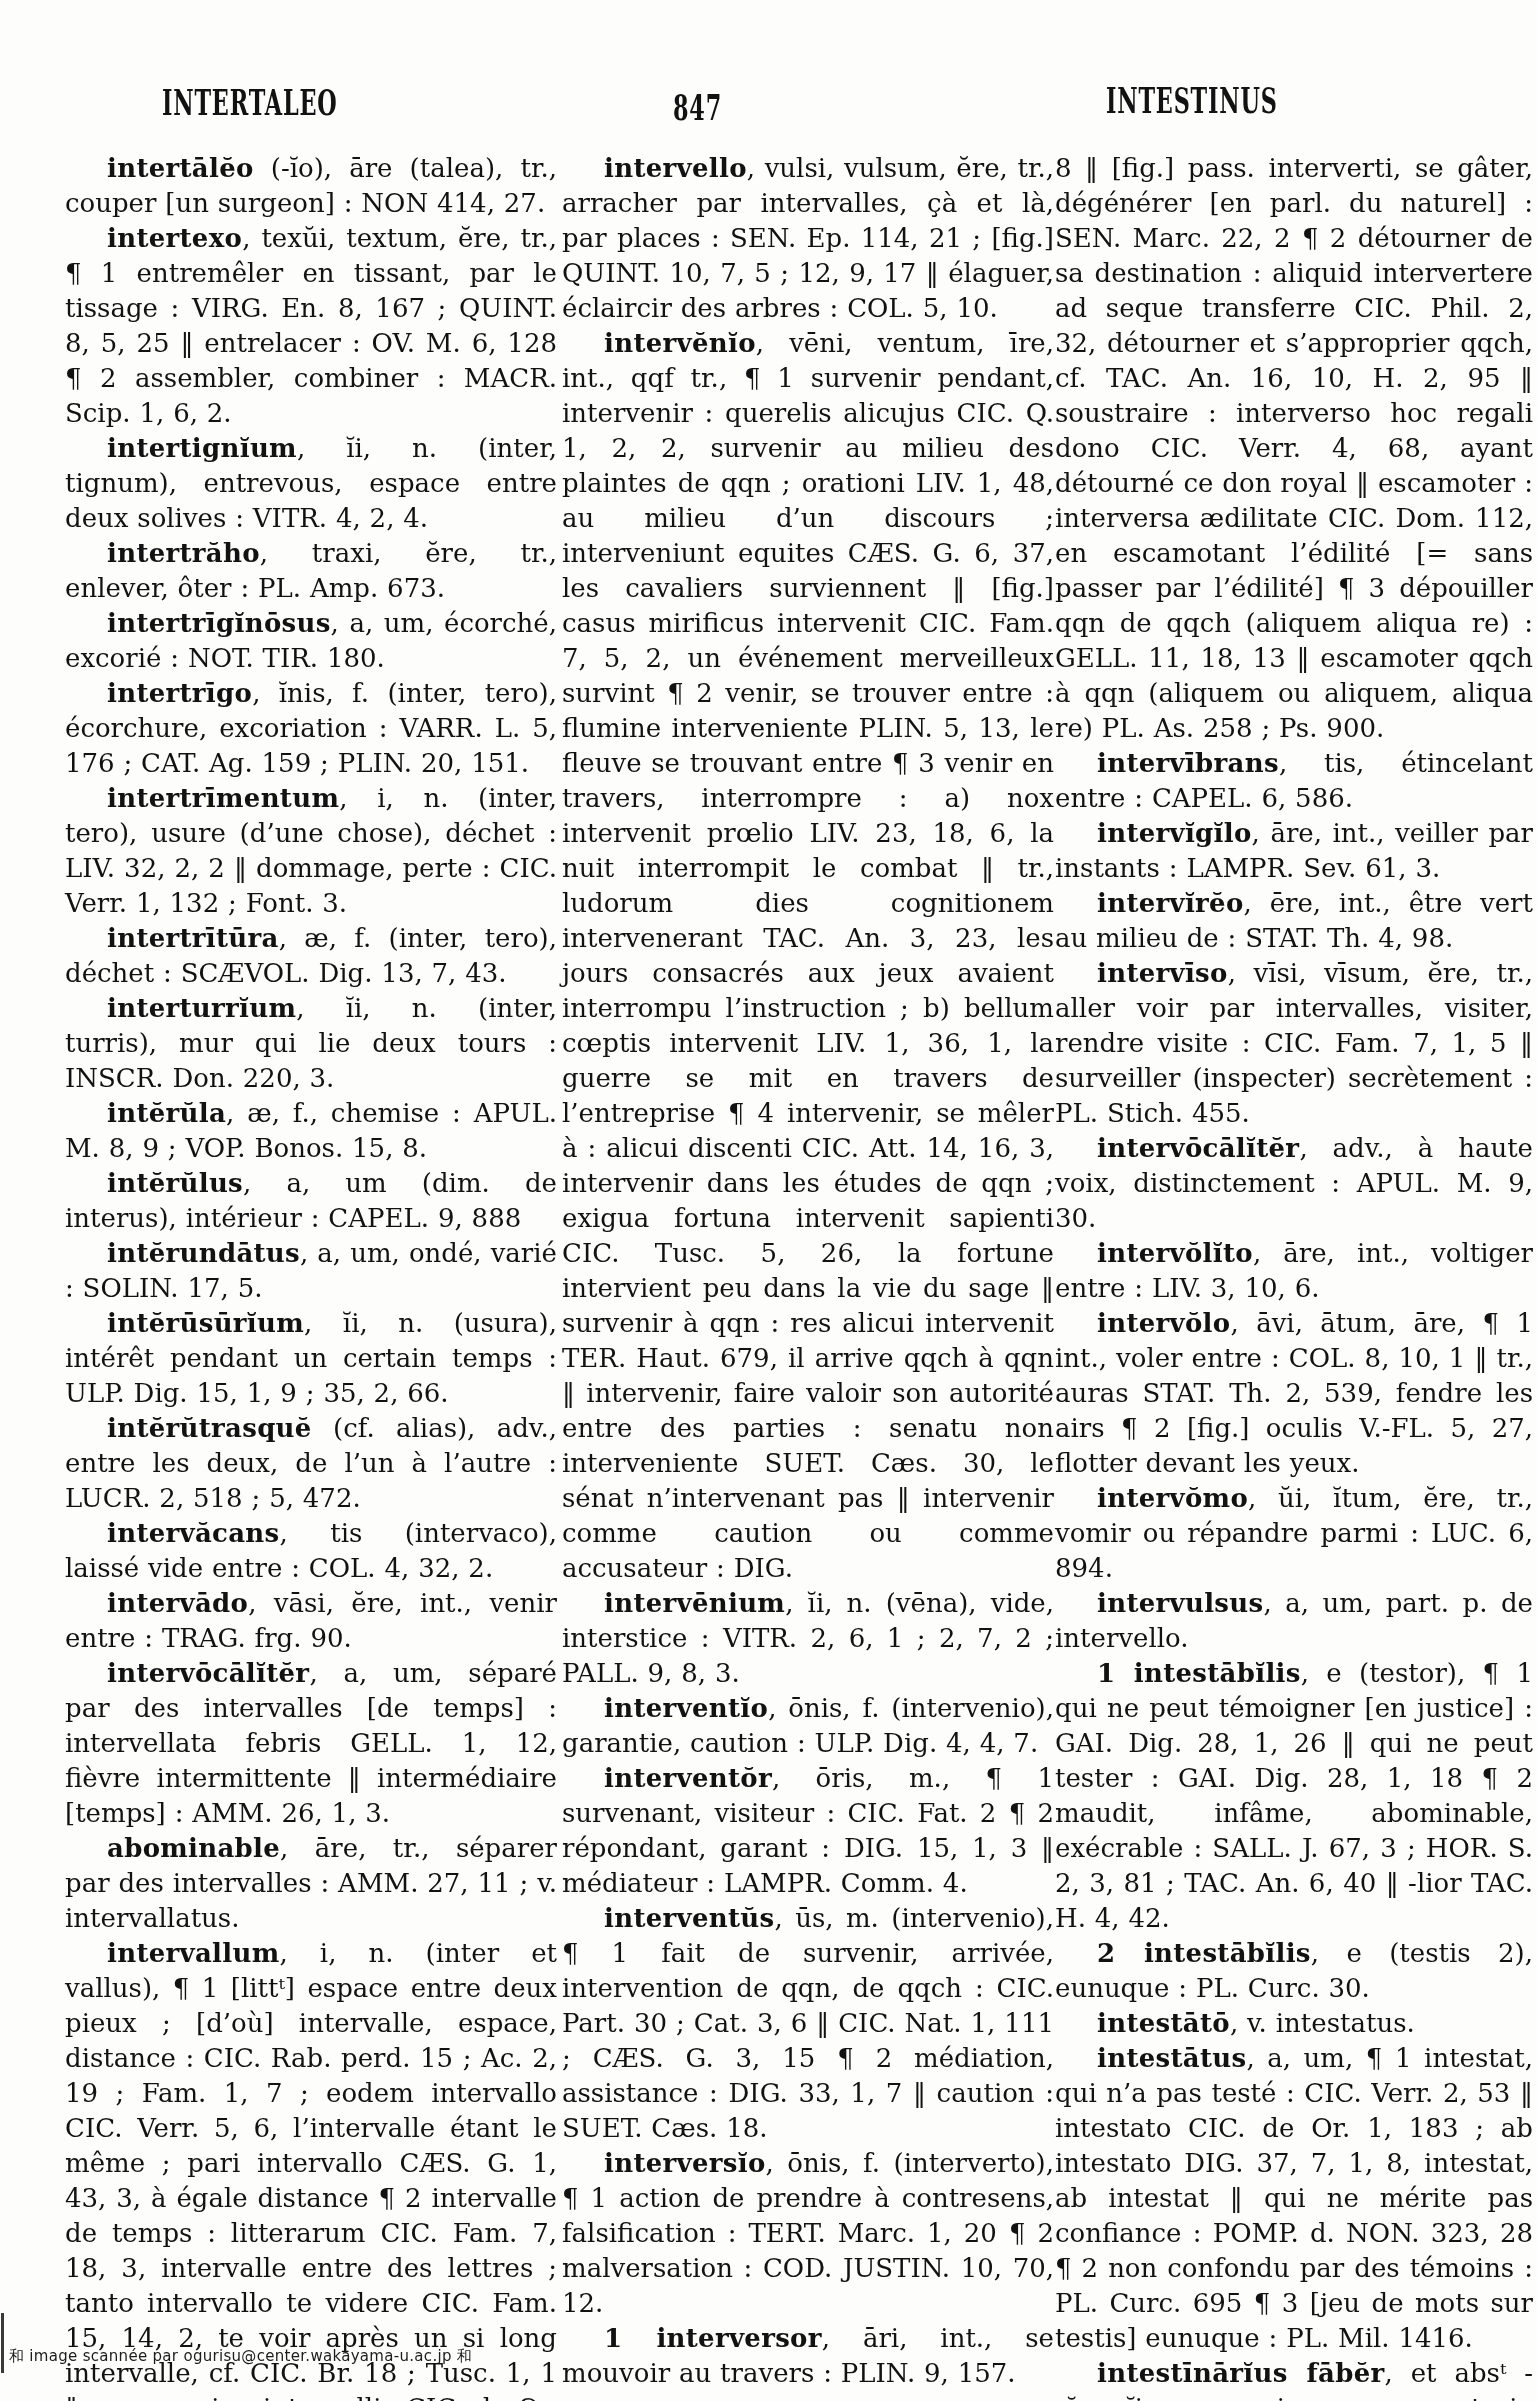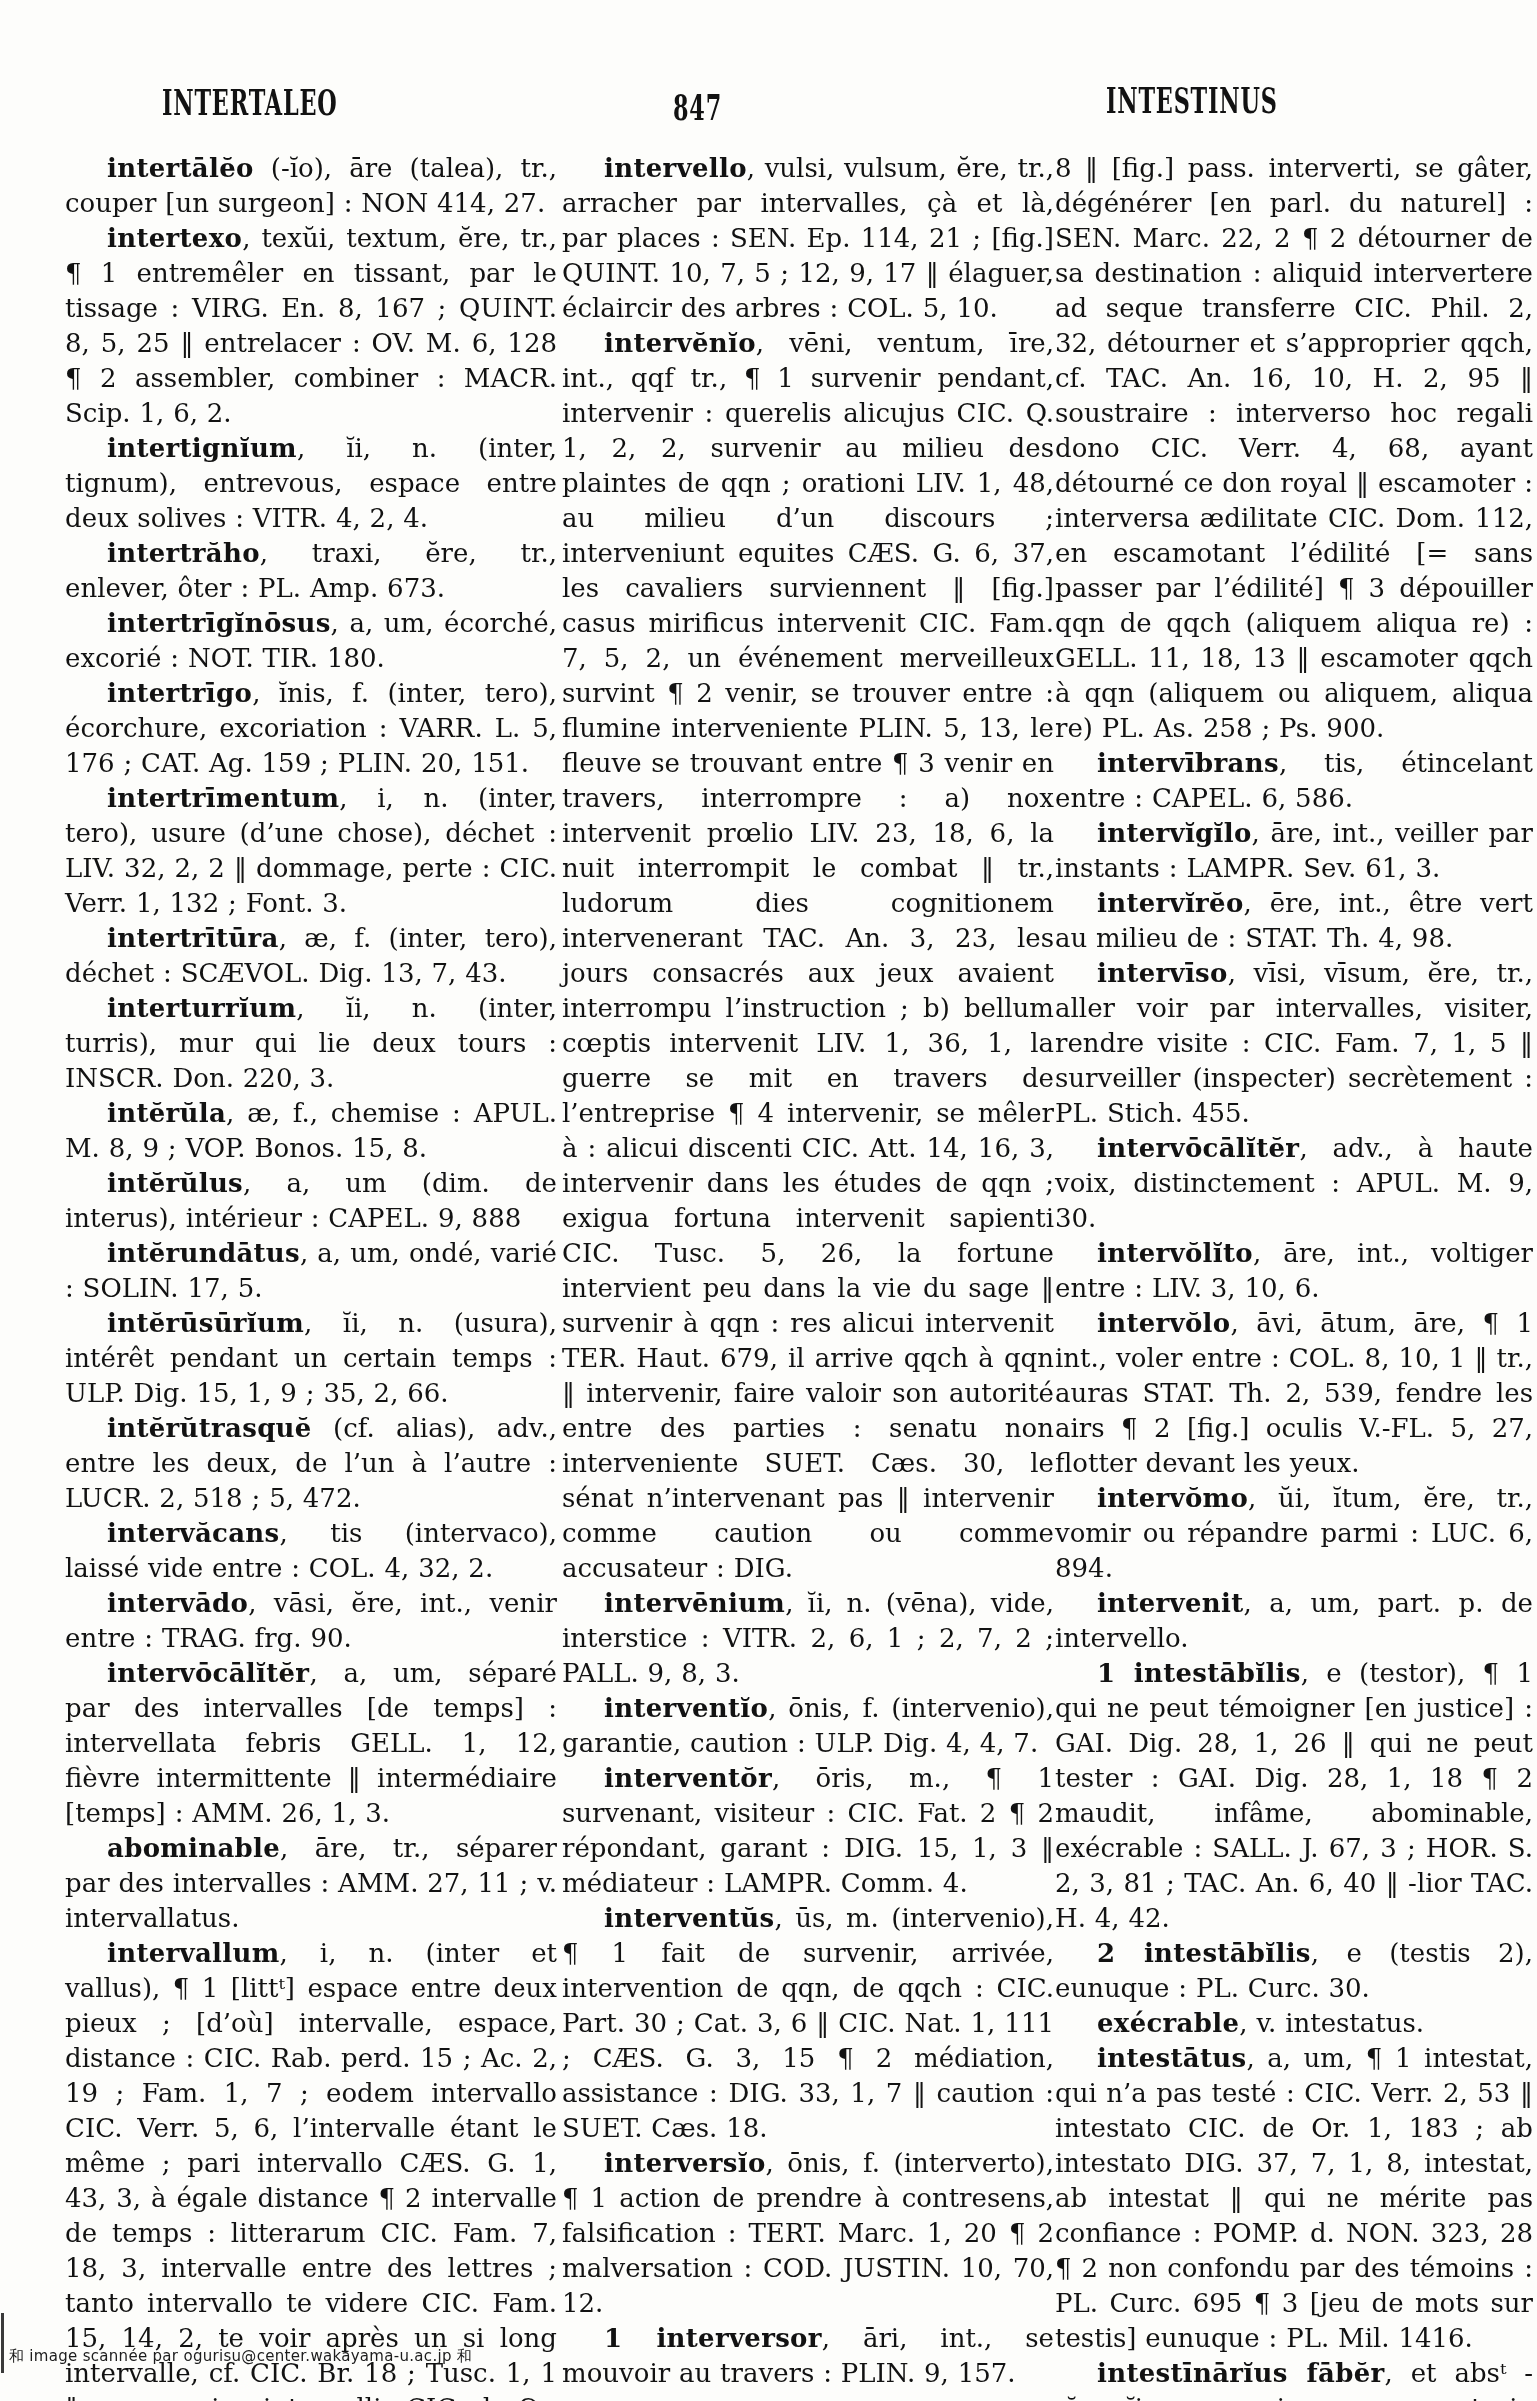--- a/index.html
+++ b/index.html
@@ -70,24 +70,24 @@
   <div class="col col-3">
       <p class="entry cont">8 ‖ [fig.] pass. interverti, se gâter, dégénérer [en parl. du naturel] : SEN. Marc. 22, 2 ¶ 2 détourner de sa destination : aliquid intervertere ad seque transferre CIC. Phil. 2, 32, détourner et s’approprier qqch, cf. TAC. An. 16, 10, H. 2, 95 ‖ soustraire : interverso hoc regali dono CIC. Verr. 4, 68, ayant détourné ce don royal ‖ escamoter : interversa ædilitate CIC. Dom. 112, en escamotant l’édilité [= sans passer par l’édilité] ¶ 3 dépouiller qqn de qqch (aliquem aliqua re) : GELL. 11, 18, 13 ‖ escamoter qqch à qqn (aliquem ou aliquem, aliqua re) PL. As. 258 ; Ps. 900.</p>
       <p class="entry"><b class="hw">intervībrans</b>, tis, étincelant entre : CAPEL. 6, 586.</p>
       <p class="entry"><b class="hw">intervĭgĭlo</b>, āre, int., veiller par instants : LAMPR. Sev. 61, 3.</p>
       <p class="entry"><b class="hw">intervĭrĕo</b>, ēre, int., être vert au milieu de : STAT. Th. 4, 98.</p>
       <p class="entry"><b class="hw">intervīso</b>, vīsi, vīsum, ĕre, tr., aller voir par intervalles, visiter, rendre visite : CIC. Fam. 7, 1, 5 ‖ surveiller (inspecter) secrètement : PL. Stich. 455.</p>
       <p class="entry"><b class="hw">intervōcālĭtĕr</b>, adv., à haute voix, distinctement : APUL. M. 9, 30.</p>
       <p class="entry"><b class="hw">intervŏlĭto</b>, āre, int., voltiger entre : LIV. 3, 10, 6.</p>
       <p class="entry"><b class="hw">intervŏlo</b>, āvi, ātum, āre, ¶ 1 int., voler entre : COL. 8, 10, 1 ‖ tr., auras STAT. Th. 2, 539, fendre les airs ¶ 2 [fig.] oculis V.-FL. 5, 27, flotter devant les yeux.</p>
       <p class="entry"><b class="hw">intervŏmo</b>, ŭi, ĭtum, ĕre, tr., vomir ou répandre parmi : LUC. 6, 894.</p>
-      <p class="entry"><b class="hw">intervenit</b>, a, um, part. p. de intervello.</p>
+      <p class="entry"><b class="hw">intervulsus</b>, a, um, part. p. de intervello.</p>
       <p class="entry"><b class="hw">1 intestābĭlis</b>, e (testor), ¶ 1 qui ne peut témoigner [en justice] : GAI. Dig. 28, 1, 26 ‖ qui ne peut tester : GAI. Dig. 28, 1, 18 ¶ 2 maudit, infâme, abominable, exécrable : SALL. J. 67, 3 ; HOR. S. 2, 3, 81 ; TAC. An. 6, 40 ‖ -lior TAC. H. 4, 42.</p>
       <p class="entry"><b class="hw">2 intestābĭlis</b>, e (testis 2), eunuque : PL. Curc. 30.</p>
-      <p class="entry"><b class="hw">exécrable</b>, v. intestatus.</p>
+      <p class="entry"><b class="hw">intestātō</b>, v. intestatus.</p>
       <p class="entry"><b class="hw">intestātus</b>, a, um, ¶ 1 intestat, qui n’a pas testé : CIC. Verr. 2, 53 ‖ intestato CIC. de Or. 1, 183 ; ab intestato DIG. 37, 7, 1, 8, intestat, ab intestat ‖ qui ne mérite pas confiance : POMP. d. NON. 323, 28 ¶ 2 non confondu par des témoins : PL. Curc. 695 ¶ 3 [jeu de mots sur testis] eunuque : PL. Mil. 1416.</p>
       <p class="entry"><b class="hw">intestīnārĭus fābĕr</b>, et absᵗ -rĭus, ĭi, m., ouvrier en marqueterie : INSCR. ; COD. TH. 13, 4, 2.</p>
     </div>
 
   <div class="artifact"></div>
   <div class="footer">和 image scannée par ogurisu@center.wakayama-u.ac.jp 和</div>
 
 </div>
 
 

